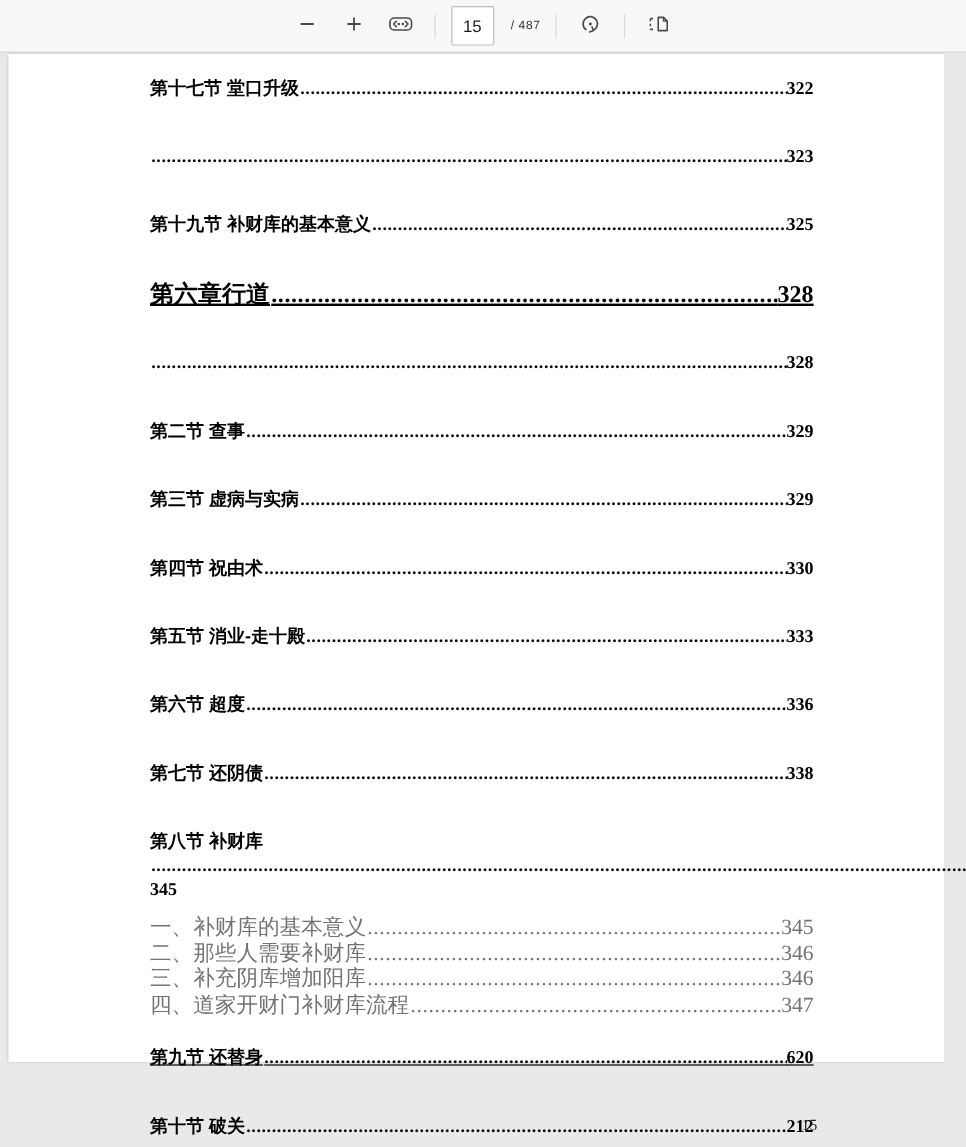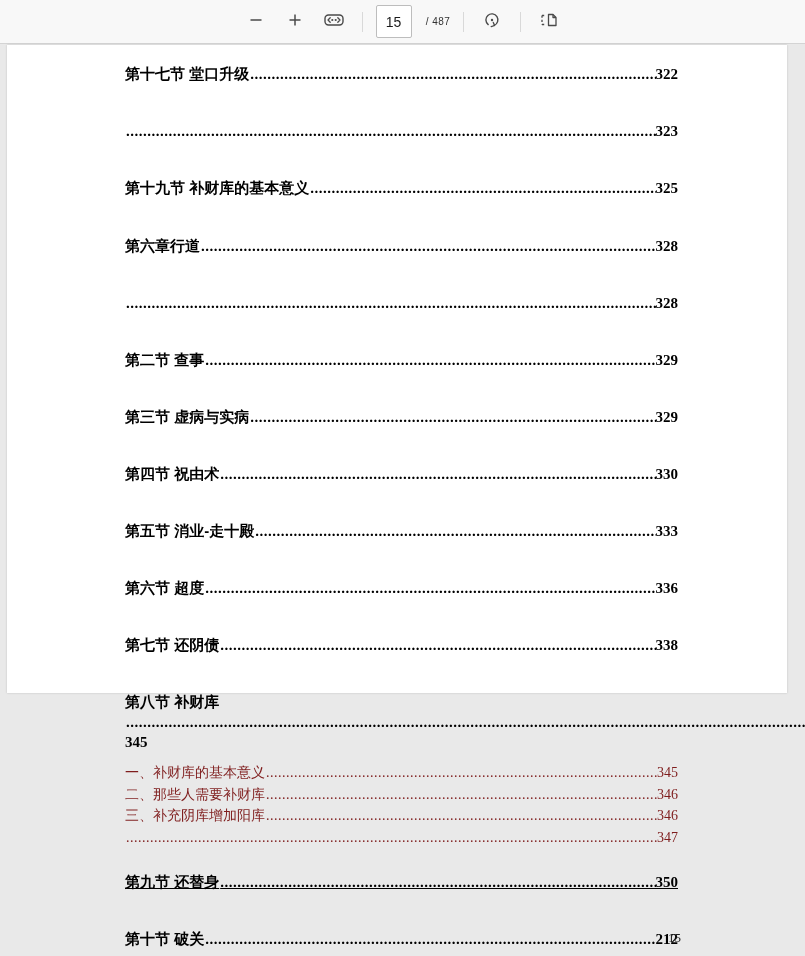--- a/index.html
+++ b/index.html
@@ -22,38 +22,38 @@
   .page-input {
     width:36px; height:33px; border:1px solid #bdbdbd; border-radius:2px;
     background:#ffffff; text-align:center; font-size:14px; color:#1a1a1a;
     font-family:"Liberation Sans", sans-serif; outline:none;
   }
   .page-count { font-size:10px; color:#333; margin-left:5px; letter-spacing:0.5px; }
 
   
   .page-area { position:absolute; left:0; top:45px; width:805px; height:911px; background:#e9e9e9; }
   .page {
-    position:absolute; left:7px; top:0; width:780px; height:648px;
+    position:absolute; left:7px; top:0; width:780px; height:840px;
     background:#ffffff; box-shadow:0 0 2px rgba(0,0,0,0.18);
   }
 
   
   .toc { position:absolute; left:118px; top:19px; width:553px; }
   .entry { display:flex; align-items:baseline; white-space:nowrap; }
   .entry .t  { flex:0 0 auto; }
   .entry .leader {
     flex:1 1 auto; overflow:hidden; font-family:"Liberation Serif", serif;
     padding:0 2px 0 1px; letter-spacing:0.5px;
   }
   .entry .p { flex:0 0 auto; font-family:"Liberation Serif", serif; }
 
   .entry.section { font-weight:bold; color:#000; font-size:15px; line-height:20px; margin-bottom:37px; }
-  .entry.chapter { font-weight:bold; color:#000; font-size:15px; line-height:22px; margin-top:8px; margin-bottom:36px; }
+  .entry.chapter { font-weight:bold; color:#000; font-size:20px; line-height:22px; margin-top:8px; margin-bottom:36px;text-decoration:underline; }
   .entry.sub {
-    font-weight:normal; color:#7f1d1d; font-size:14px; line-height:21.5px;
+    font-weight:normal; color:#737373; font-size:18px; line-height:21.5px;
     font-family:"Liberation Serif", serif; margin-bottom:0;
   }
   .entry.section.tight { margin-bottom:10px;flex-direction:column; }
   .entry.sub + .entry.section { margin-top:24px;text-decoration:underline; }
 
   .page-footer {
     position:absolute; right:106px; top:885px;
     font-family:"Liberation Serif", serif; font-size:13px; color:#222;
   }
 </style>
@@ -185,27 +185,28 @@
     <span class="t">二、那些人需要补财库</span>
     <span class="leader">................................................................................................................................................................................................................................................................................................................................................................................................................</span>
     <span class="p">346</span>
   </div>
         <div class="entry sub">
     <span class="t">三、补充阴库增加阳库</span>
     <span class="leader">................................................................................................................................................................................................................................................................................................................................................................................................................</span>
     <span class="p">346</span>
   </div>
         <div class="entry sub">
+    <span class="t">四、道家开财门补财库流程</span>
     <span class="leader">................................................................................................................................................................................................................................................................................................................................................................................................................</span>
     <span class="p">347</span>
   </div>
         <div class="entry section">
     <span class="t">第九节 还替身</span>
     <span class="leader">................................................................................................................................................................................................................................................................................................................................................................................................................</span>
-    <span class="p">350</span>
+    <span class="p">620</span>
   </div>
         <div class="entry section">
     <span class="t">第十节 破关</span>
     <span class="leader">................................................................................................................................................................................................................................................................................................................................................................................................................</span>
     <span class="p">212</span>
   </div>
       </div>
     <div class="page-footer">15</div>
   </div>
 </div>

